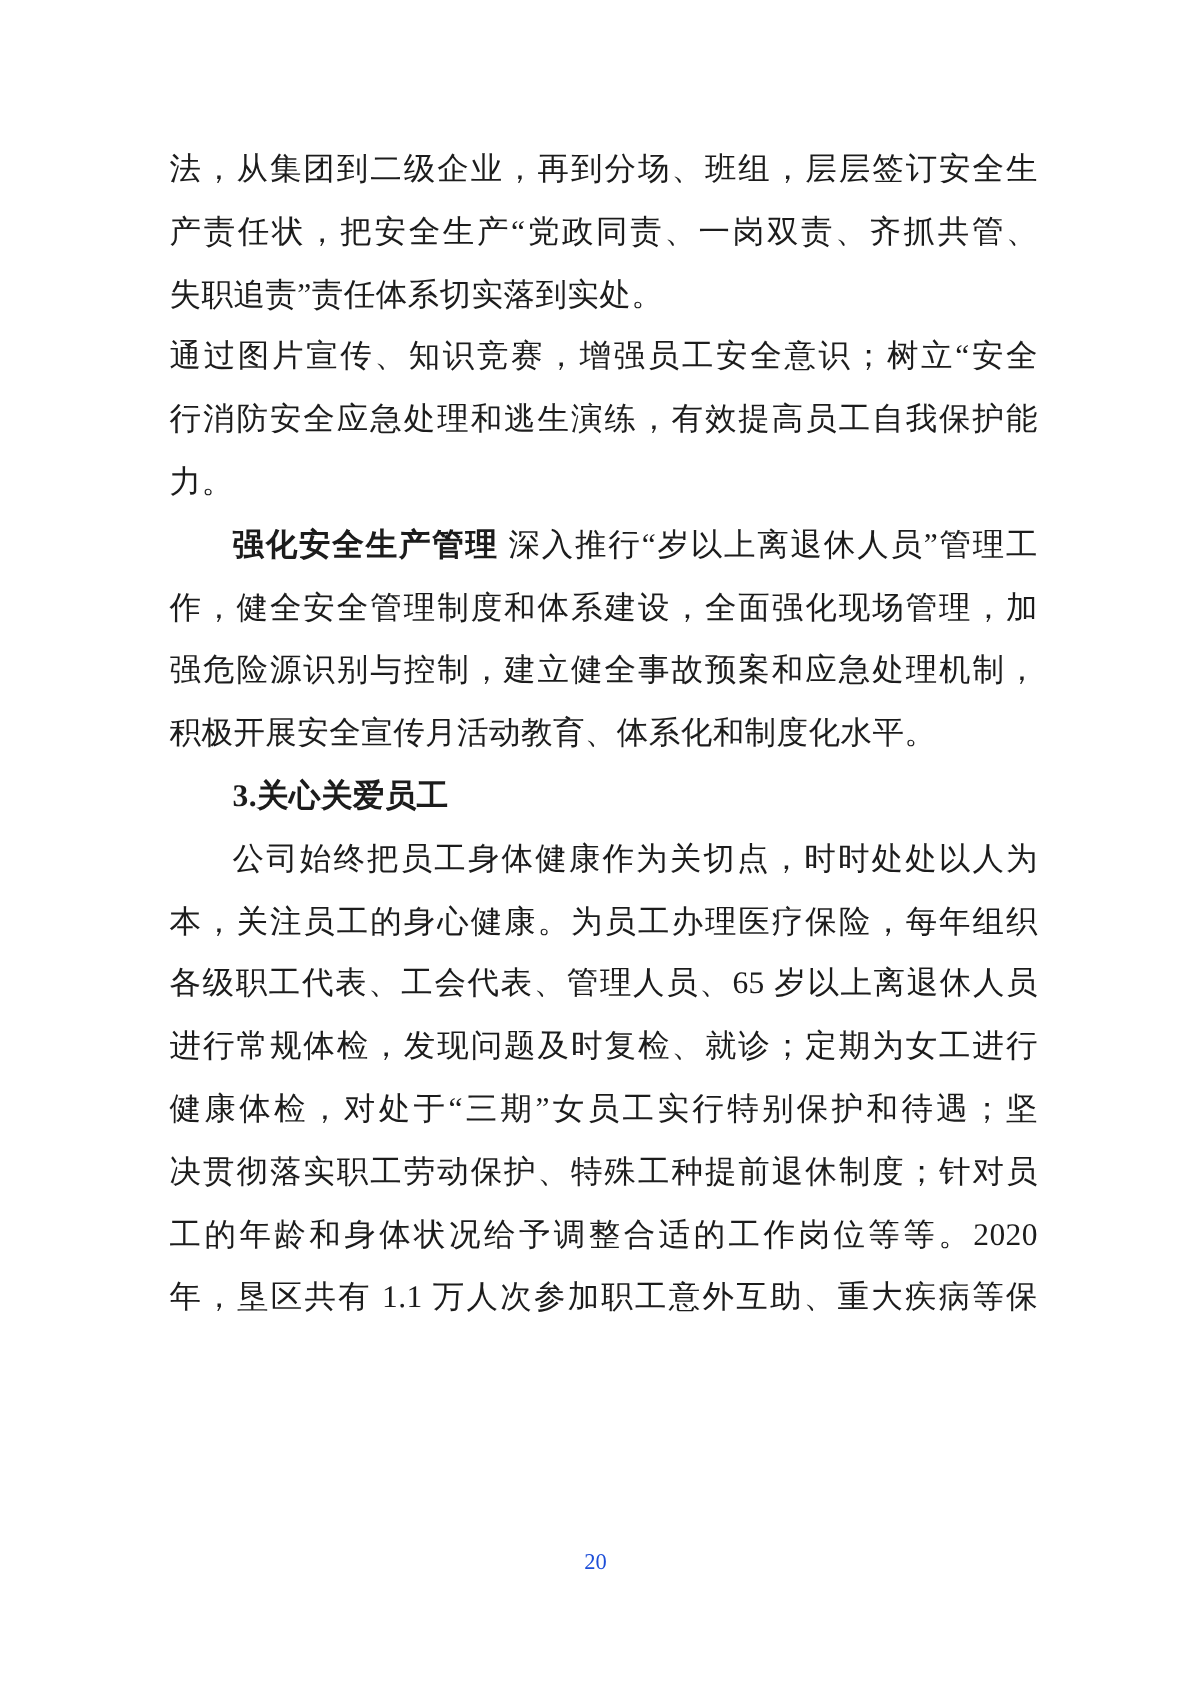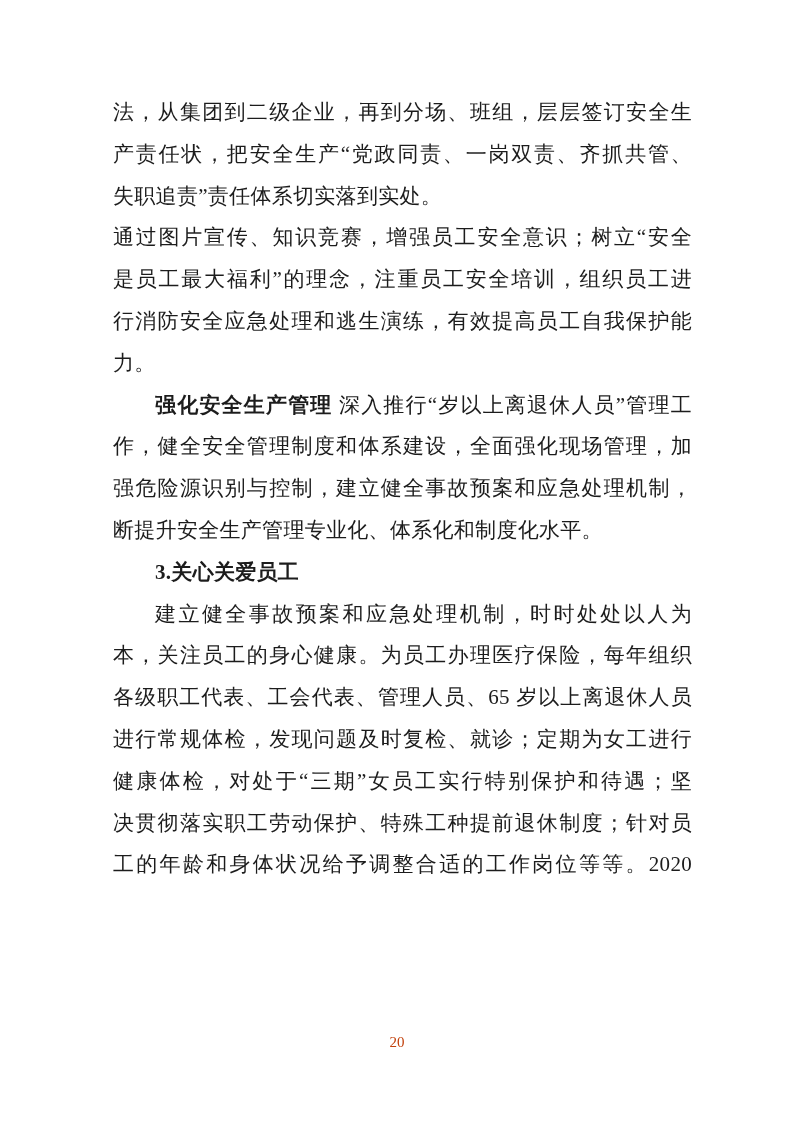--- a/index.html
+++ b/index.html
@@ -44,45 +44,45 @@
   .tx {
     font-weight: 400;
   }
   .footer {
     position: absolute;
     left: 0;
     top: 1034px;
     width: 794px;
     text-align: center;
     font-size: 15px;
-    color: #c2410c;
+    color: #1d4ed8;
     font-family: "Liberation Serif", serif;
   }
 </style>
 </head>
 <body>
 
 <div class="page">
   <main class="page-body">
       <div class="line j"><span class="tx">法，从集团到二级企业，再到分场、班组，层层签订安全生</span></div>
       <div class="line j"><span class="tx">产责任状，把安全生产“党政同责、一岗双责、齐抓共管、</span></div>
       <div class="line"><span class="tx">失职追责”责任体系切实落到实处。</span></div>
       <div class="line j"><span class="tx">通过图片宣传、知识竞赛，增强员工安全意识；树立“安全</span></div>
-      <div class="line j"><span class="tx">是员工最大福利”的理念，注重员工安全培训，组织员工进</span></div>
       <div class="line j"><span class="tx">行消防安全应急处理和逃生演练，有效提高员工自我保护能</span></div>
       <div class="line"><span class="tx">力。</span></div>
       <div class="line j ind"><span class="hd">强化安全生产管理</span><span class="tx"> 深入推行“岁以上离退休人员”管理工</span></div>
       <div class="line j"><span class="tx">作，健全安全管理制度和体系建设，全面强化现场管理，加</span></div>
       <div class="line j"><span class="tx">强危险源识别与控制，建立健全事故预案和应急处理机制，</span></div>
-      <div class="line"><span class="tx">断提升安全生产管理专业化、体系化和制度化水平。</span></div>
+      <div class="line"><span class="tx">积极开展安全宣传月活动教育、体系化和制度化水平。</span></div>
       <div class="line ind"><span class="hd">3.关心关爱员工</span></div>
-      <div class="line j ind"><span class="tx">建立健全事故预案和应急处理机制，时时处处以人为</span></div>
+      <div class="line j ind"><span class="tx">公司始终把员工身体健康作为关切点，时时处处以人为</span></div>
       <div class="line j"><span class="tx">本，关注员工的身心健康。为员工办理医疗保险，每年组织</span></div>
       <div class="line j"><span class="tx">各级职工代表、工会代表、管理人员、65 岁以上离退休人员</span></div>
       <div class="line j"><span class="tx">进行常规体检，发现问题及时复检、就诊；定期为女工进行</span></div>
       <div class="line j"><span class="tx">健康体检，对处于“三期”女员工实行特别保护和待遇；坚</span></div>
       <div class="line j"><span class="tx">决贯彻落实职工劳动保护、特殊工种提前退休制度；针对员</span></div>
       <div class="line j"><span class="tx">工的年龄和身体状况给予调整合适的工作岗位等等。2020</span></div>
+      <div class="line j"><span class="tx">年，垦区共有 1.1 万人次参加职工意外互助、重大疾病等保</span></div>
     </main>
   <div class="footer">
     <span>20</span>
   </div>
 </div>
 
 </body></html>

